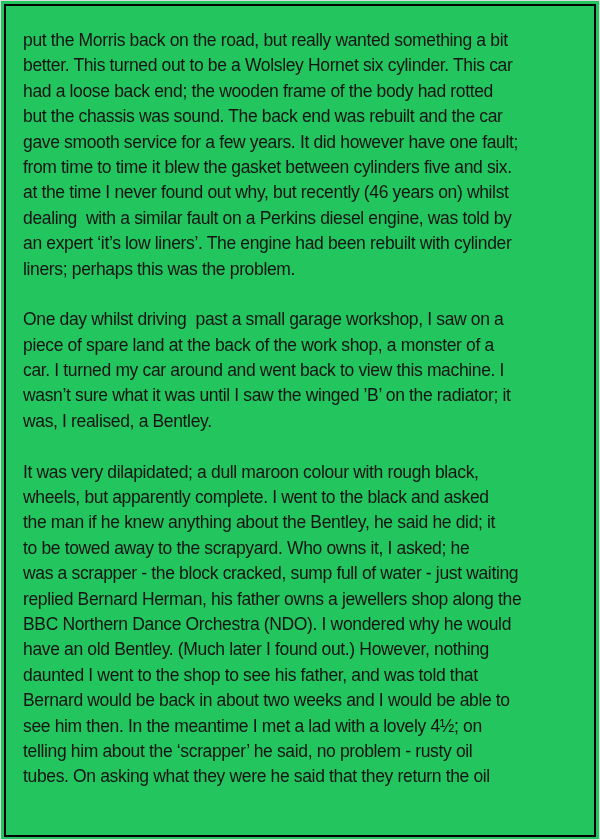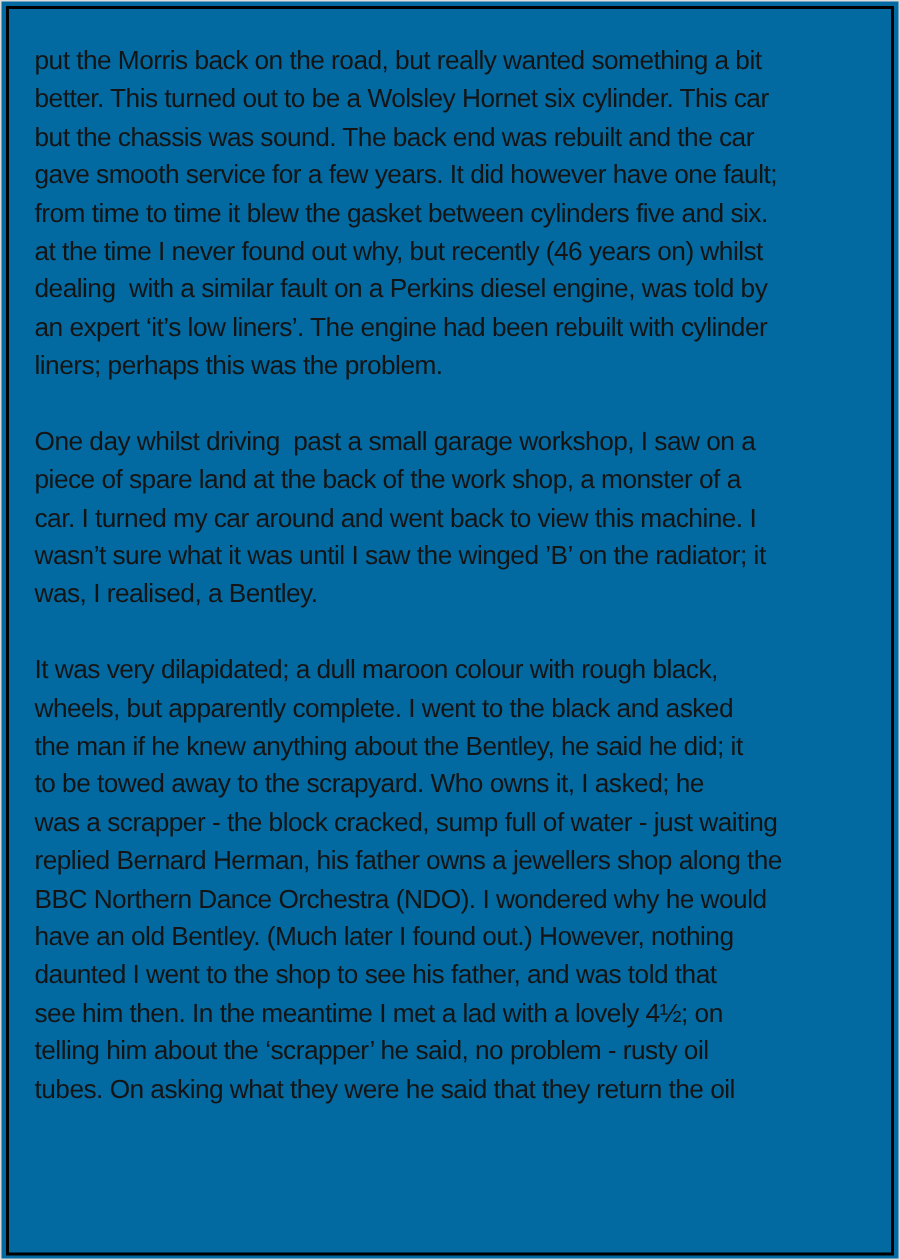--- a/index.html
+++ b/index.html
@@ -6,21 +6,21 @@
     margin: 0;
     padding: 0;
     width: 600px;
     height: 840px;
     background: #ffffff;
   }
   .frame {
     position: relative;
     width: 600px;
     height: 840px;
-    background: #0369a1;
+    background: #22c55e;
     overflow: hidden;
     box-sizing: border-box;
     border: 1px solid #dcdcdc;
   }
   .page-border {
     position: absolute;
     left: 3px;
     top: 3px;
     right: 3px;
     bottom: 2px;
@@ -52,20 +52,21 @@
 </style>
 </head>
 <body>
 
 <div class="frame">
   <div class="page-border"></div>
   <div class="text-area" id="text-area">
       <div class="para">
         <div class="line">put the Morris back on the road, but really wanted something a bit</div>
         <div class="line">better. This turned out to be a Wolsley Hornet six cylinder. This car</div>
+        <div class="line">had a loose back end; the wooden frame of the body had rotted</div>
         <div class="line">but the chassis was sound. The back end was rebuilt and the car</div>
         <div class="line">gave smooth service for a few years. It did however have one fault;</div>
         <div class="line">from time to time it blew the gasket between cylinders five and six.</div>
         <div class="line">at the time I never found out why, but recently (46 years on) whilst</div>
         <div class="line">dealing  with a similar fault on a Perkins diesel engine, was told by</div>
         <div class="line">an expert ‘it’s low liners’. The engine had been rebuilt with cylinder</div>
         <div class="line">liners; perhaps this was the problem.</div>
       </div>
       <div class="para">
         <div class="line">One day whilst driving  past a small garage workshop, I saw on a</div>
@@ -77,18 +78,19 @@
       <div class="para">
         <div class="line">It was very dilapidated; a dull maroon colour with rough black,</div>
         <div class="line">wheels, but apparently complete. I went to the black and asked</div>
         <div class="line">the man if he knew anything about the Bentley, he said he did; it</div>
         <div class="line">to be towed away to the scrapyard. Who owns it, I asked; he</div>
         <div class="line">was a scrapper - the block cracked, sump full of water - just waiting</div>
         <div class="line">replied Bernard Herman, his father owns a jewellers shop along the</div>
         <div class="line">BBC Northern Dance Orchestra (NDO). I wondered why he would</div>
         <div class="line">have an old Bentley. (Much later I found out.) However, nothing</div>
         <div class="line">daunted I went to the shop to see his father, and was told that</div>
+        <div class="line">Bernard would be back in about two weeks and I would be able to</div>
         <div class="line">see him then. In the meantime I met a lad with a lovely 4½; on</div>
         <div class="line">telling him about the ‘scrapper’ he said, no problem - rusty oil</div>
         <div class="line">tubes. On asking what they were he said that they return the oil</div>
       </div>
     </div>
 </div>
 
 </body></html>

